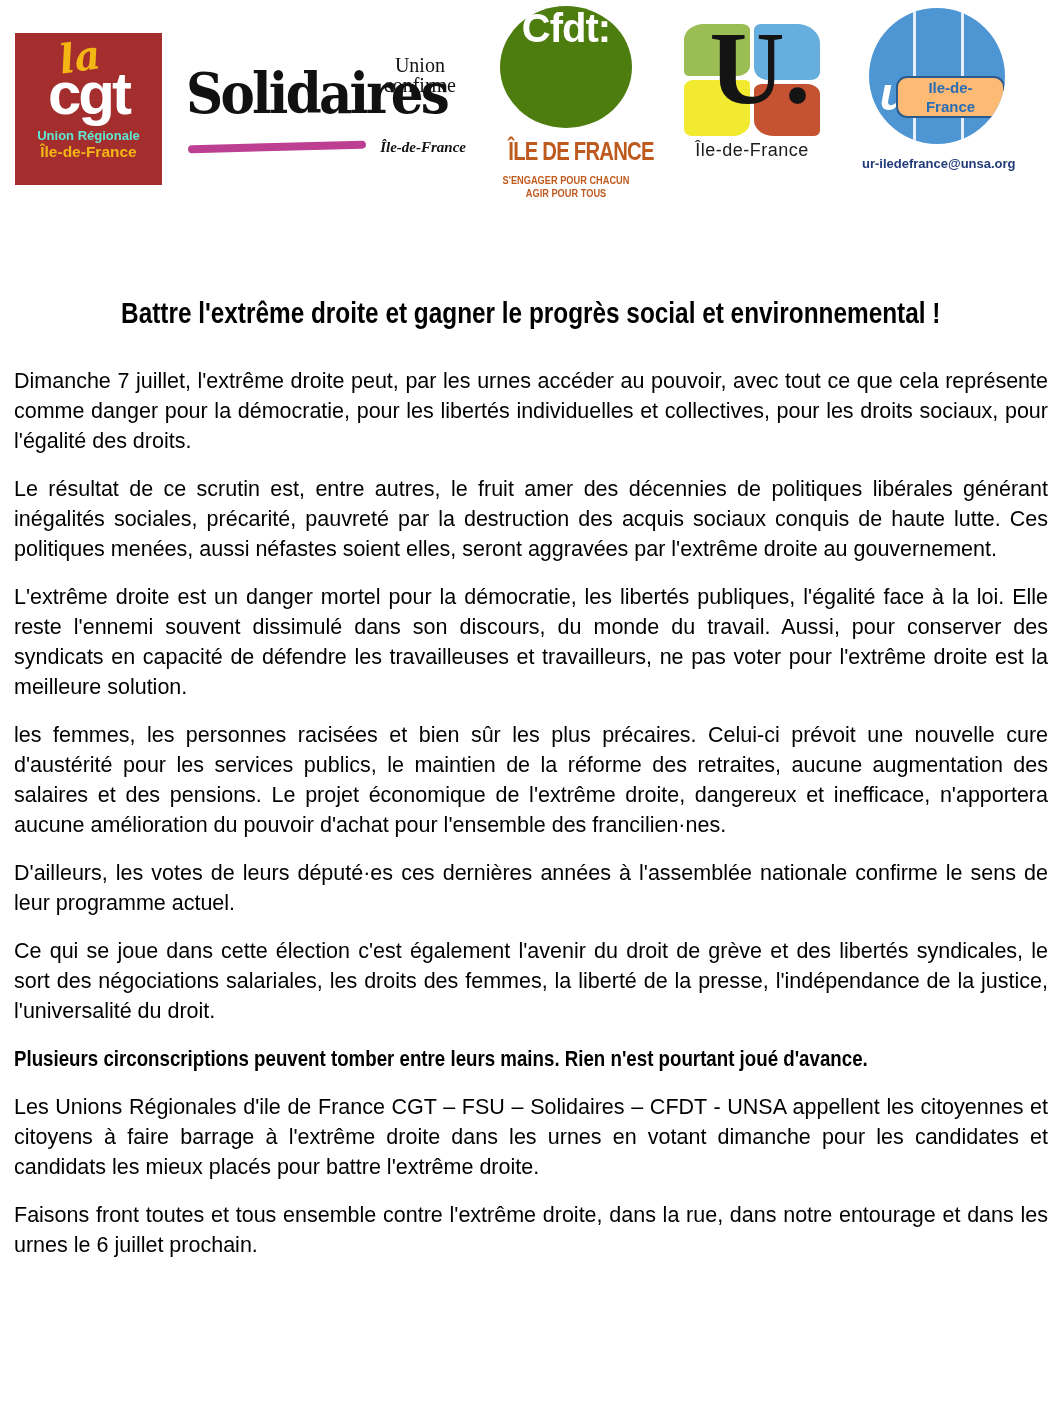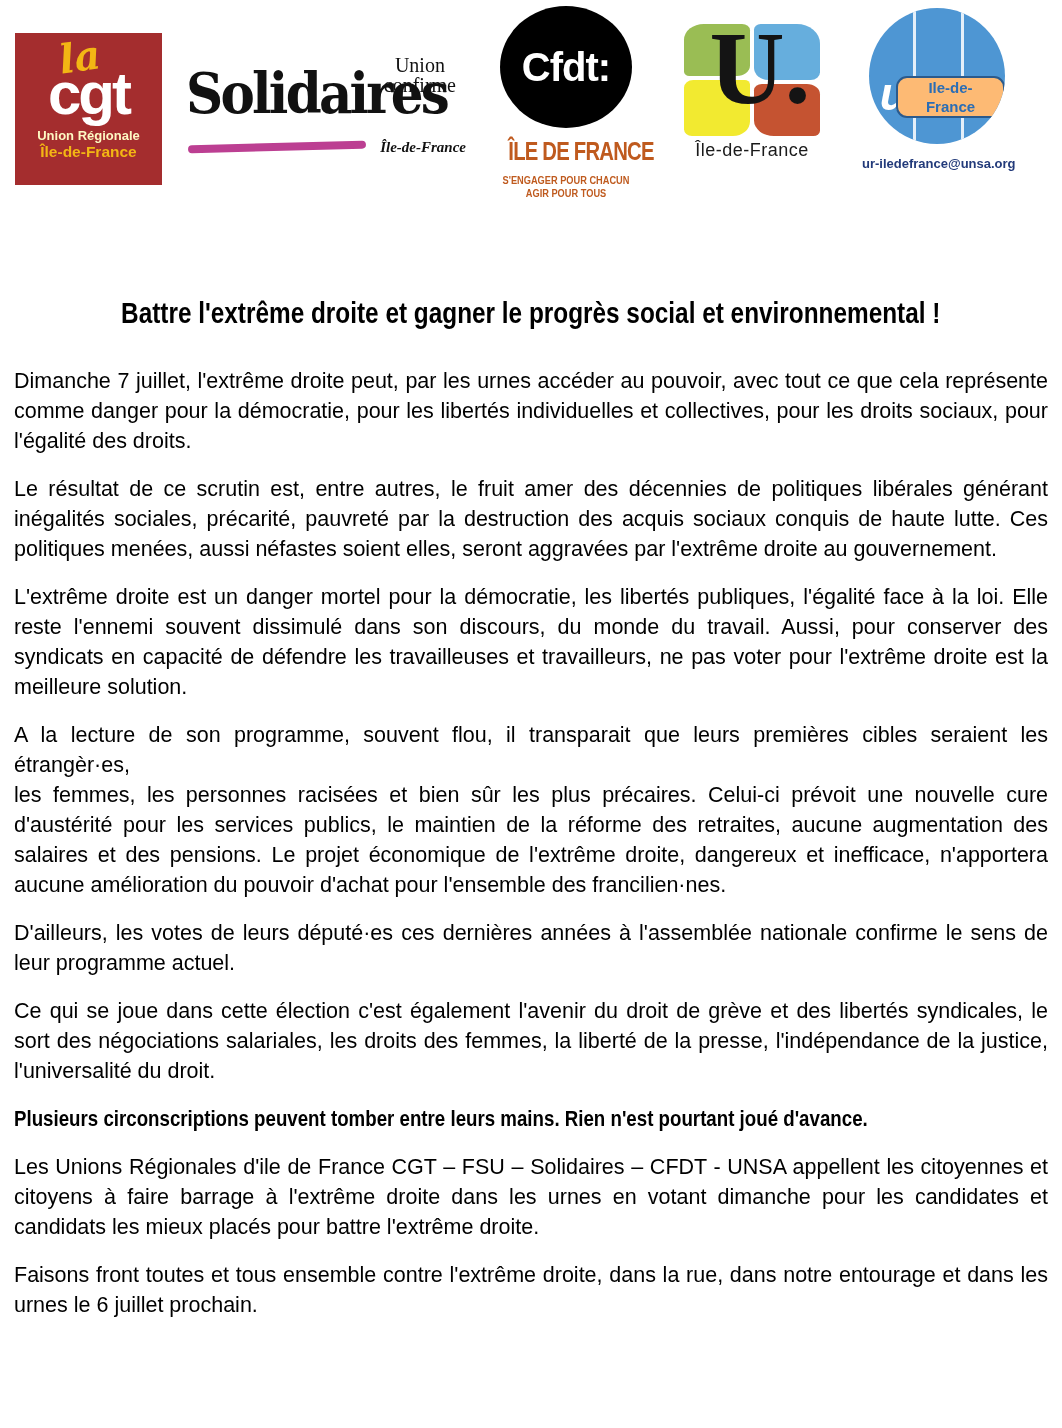--- a/index.html
+++ b/index.html
@@ -11,38 +11,38 @@
 
   
   .logos{position:relative;height:222px;}
   .logo{position:absolute;}
 
   
   .cgt{left:15px;top:33px;width:147px;height:152px;background:#a42d2e;text-align:center;}
   .cgt-la{position:absolute;top:2px;left:44px;font-family:"DejaVu Serif",serif;font-style:italic;
     font-weight:bold;color:#f3b614;font-size:40px;line-height:44px;transform:rotate(-8deg);}
   .cgt-name{margin-top:34px;font-size:60px;line-height:54px;font-weight:800;color:#ffffff;letter-spacing:-3px;}
-  .cgt-sub1{margin-top:8px;font-size:13px;font-weight:bold;color:#fef9c3;line-height:14px;}
+  .cgt-sub1{margin-top:8px;font-size:13px;font-weight:bold;color:#5eead4;line-height:14px;}
   .cgt-sub2{font-size:15.5px;font-weight:bold;color:#f3b614;line-height:18px;}
 
   
   .solidaires{left:186px;top:55px;width:280px;height:112px;}
   .sol-top{position:absolute;right:10px;top:0;text-align:center;font-family:"Liberation Serif",serif;
     font-size:20px;line-height:20px;color:#111;}
   .sol-name{position:absolute;left:0;top:8px;font-family:"DejaVu Serif",serif;font-weight:bold;
     font-size:56px;line-height:60px;color:#111;letter-spacing:-3px;transform:scaleX(0.92);transform-origin:left;}
   .sol-underline{position:absolute;left:2px;top:88px;width:178px;height:8px;background:#bc3f92;
     border-radius:5px;transform:rotate(-1.5deg);}
   .sol-region{position:absolute;right:0;top:84px;font-family:"Liberation Serif",serif;font-style:italic;
     font-weight:bold;font-size:15px;color:#111;}
 
   
   .cfdt{left:492px;top:6px;width:148px;text-align:center;}
-  .cfdt-circle{width:132px;height:122px;border-radius:50%;background:#000000;margin:0 auto;
-    display:flex;align-items:center;justify-content:center;}
+  .cfdt-circle{width:132px;height:122px;border-radius:50%;background:#4d7c0f;margin:0 auto;
+    display:flex;align-items:flex-start;justify-content:center;}
   .cfdt-circle span{color:#fff;font-weight:800;font-size:40px;letter-spacing:-1px;}
   .cfdt-region{margin-top:8px;font-size:26px;font-weight:800;color:#bf5a1e;white-space:nowrap;
     transform:scaleX(0.78);letter-spacing:-1px;}
   .cfdt-tag1{margin-top:7px;font-size:10.5px;font-weight:bold;color:#bf5a1e;white-space:nowrap;transform:scaleX(0.88);}
   .cfdt-tag2{font-size:10.5px;font-weight:bold;color:#bf5a1e;line-height:14px;white-space:nowrap;transform:scaleX(0.88);}
 
   
   .fsu{left:682px;top:24px;width:140px;text-align:center;}
   .fsu-grid{position:relative;width:136px;height:112px;margin:0 auto;}
   .fsu-sq{position:absolute;}
@@ -137,21 +137,20 @@
 
   <h1 class="doc-title">
     <span class="squish">Battre l'extrême droite et gagner le progrès social et environnemental !</span>
   </h1>
 
   <main class="content">
     <p class="para">Dimanche 7 juillet, l'extrême droite peut, par les urnes accéder au pouvoir, avec tout ce que cela représente comme danger pour la démocratie, pour les libertés individuelles et collectives, pour les droits sociaux, pour l'égalité des droits.</p>
     <p class="para">Le résultat de ce scrutin est, entre autres, le fruit amer des décennies de politiques libérales générant inégalités sociales, précarité, pauvreté par la destruction des acquis sociaux conquis de haute lutte. Ces politiques menées, aussi néfastes soient elles, seront aggravées par l'extrême droite au gouvernement.</p>
     <p class="para">L'extrême droite est un danger mortel pour la démocratie, les libertés publiques, l'égalité face à la loi. Elle reste l'ennemi souvent dissimulé dans son discours, du monde du travail. Aussi, pour conserver des syndicats en capacité de défendre les travailleuses et travailleurs, ne pas voter pour l'extrême droite est la meilleure solution.</p>
     <p class="para">
-      <span class="block">A la lecture de son programme, souvent flou, il transparait que leurs premières cibles seraient les étrangèr·es,</span>
       <span class="block">les femmes, les personnes racisées et bien sûr les plus précaires. Celui-ci prévoit une nouvelle cure d'austérité pour les services publics, le maintien de la réforme des retraites, aucune augmentation des salaires et des pensions. Le projet économique de l'extrême droite, dangereux et inefficace, n'apportera aucune amélioration du pouvoir d'achat pour l'ensemble des francilien·nes.</span>
     </p>
     <p class="para">D'ailleurs, les votes de leurs député·es ces dernières années à l'assemblée nationale confirme le sens de leur programme actuel.</p>
     <p class="para">Ce qui se joue dans cette élection c'est également l'avenir du droit de grève et des libertés syndicales, le sort des négociations salariales, les droits des femmes, la liberté de la presse, l'indépendance de la justice, l'universalité du droit.</p>
     <p class="subhead">
       <span class="squish-sub">Plusieurs circonscriptions peuvent tomber entre leurs mains. Rien n'est pourtant joué d'avance.</span>
     </p>
     <p class="para">Les Unions Régionales d'ile de France CGT – FSU – Solidaires – CFDT - UNSA appellent les citoyennes et citoyens à faire barrage à l'extrême droite dans les urnes en votant dimanche pour les candidates et candidats les mieux placés pour battre l'extrême droite.</p>
     <p class="para">Faisons front toutes et tous ensemble contre l'extrême droite, dans la rue, dans notre entourage et dans les urnes le 6 juillet prochain.</p>
   </main>

